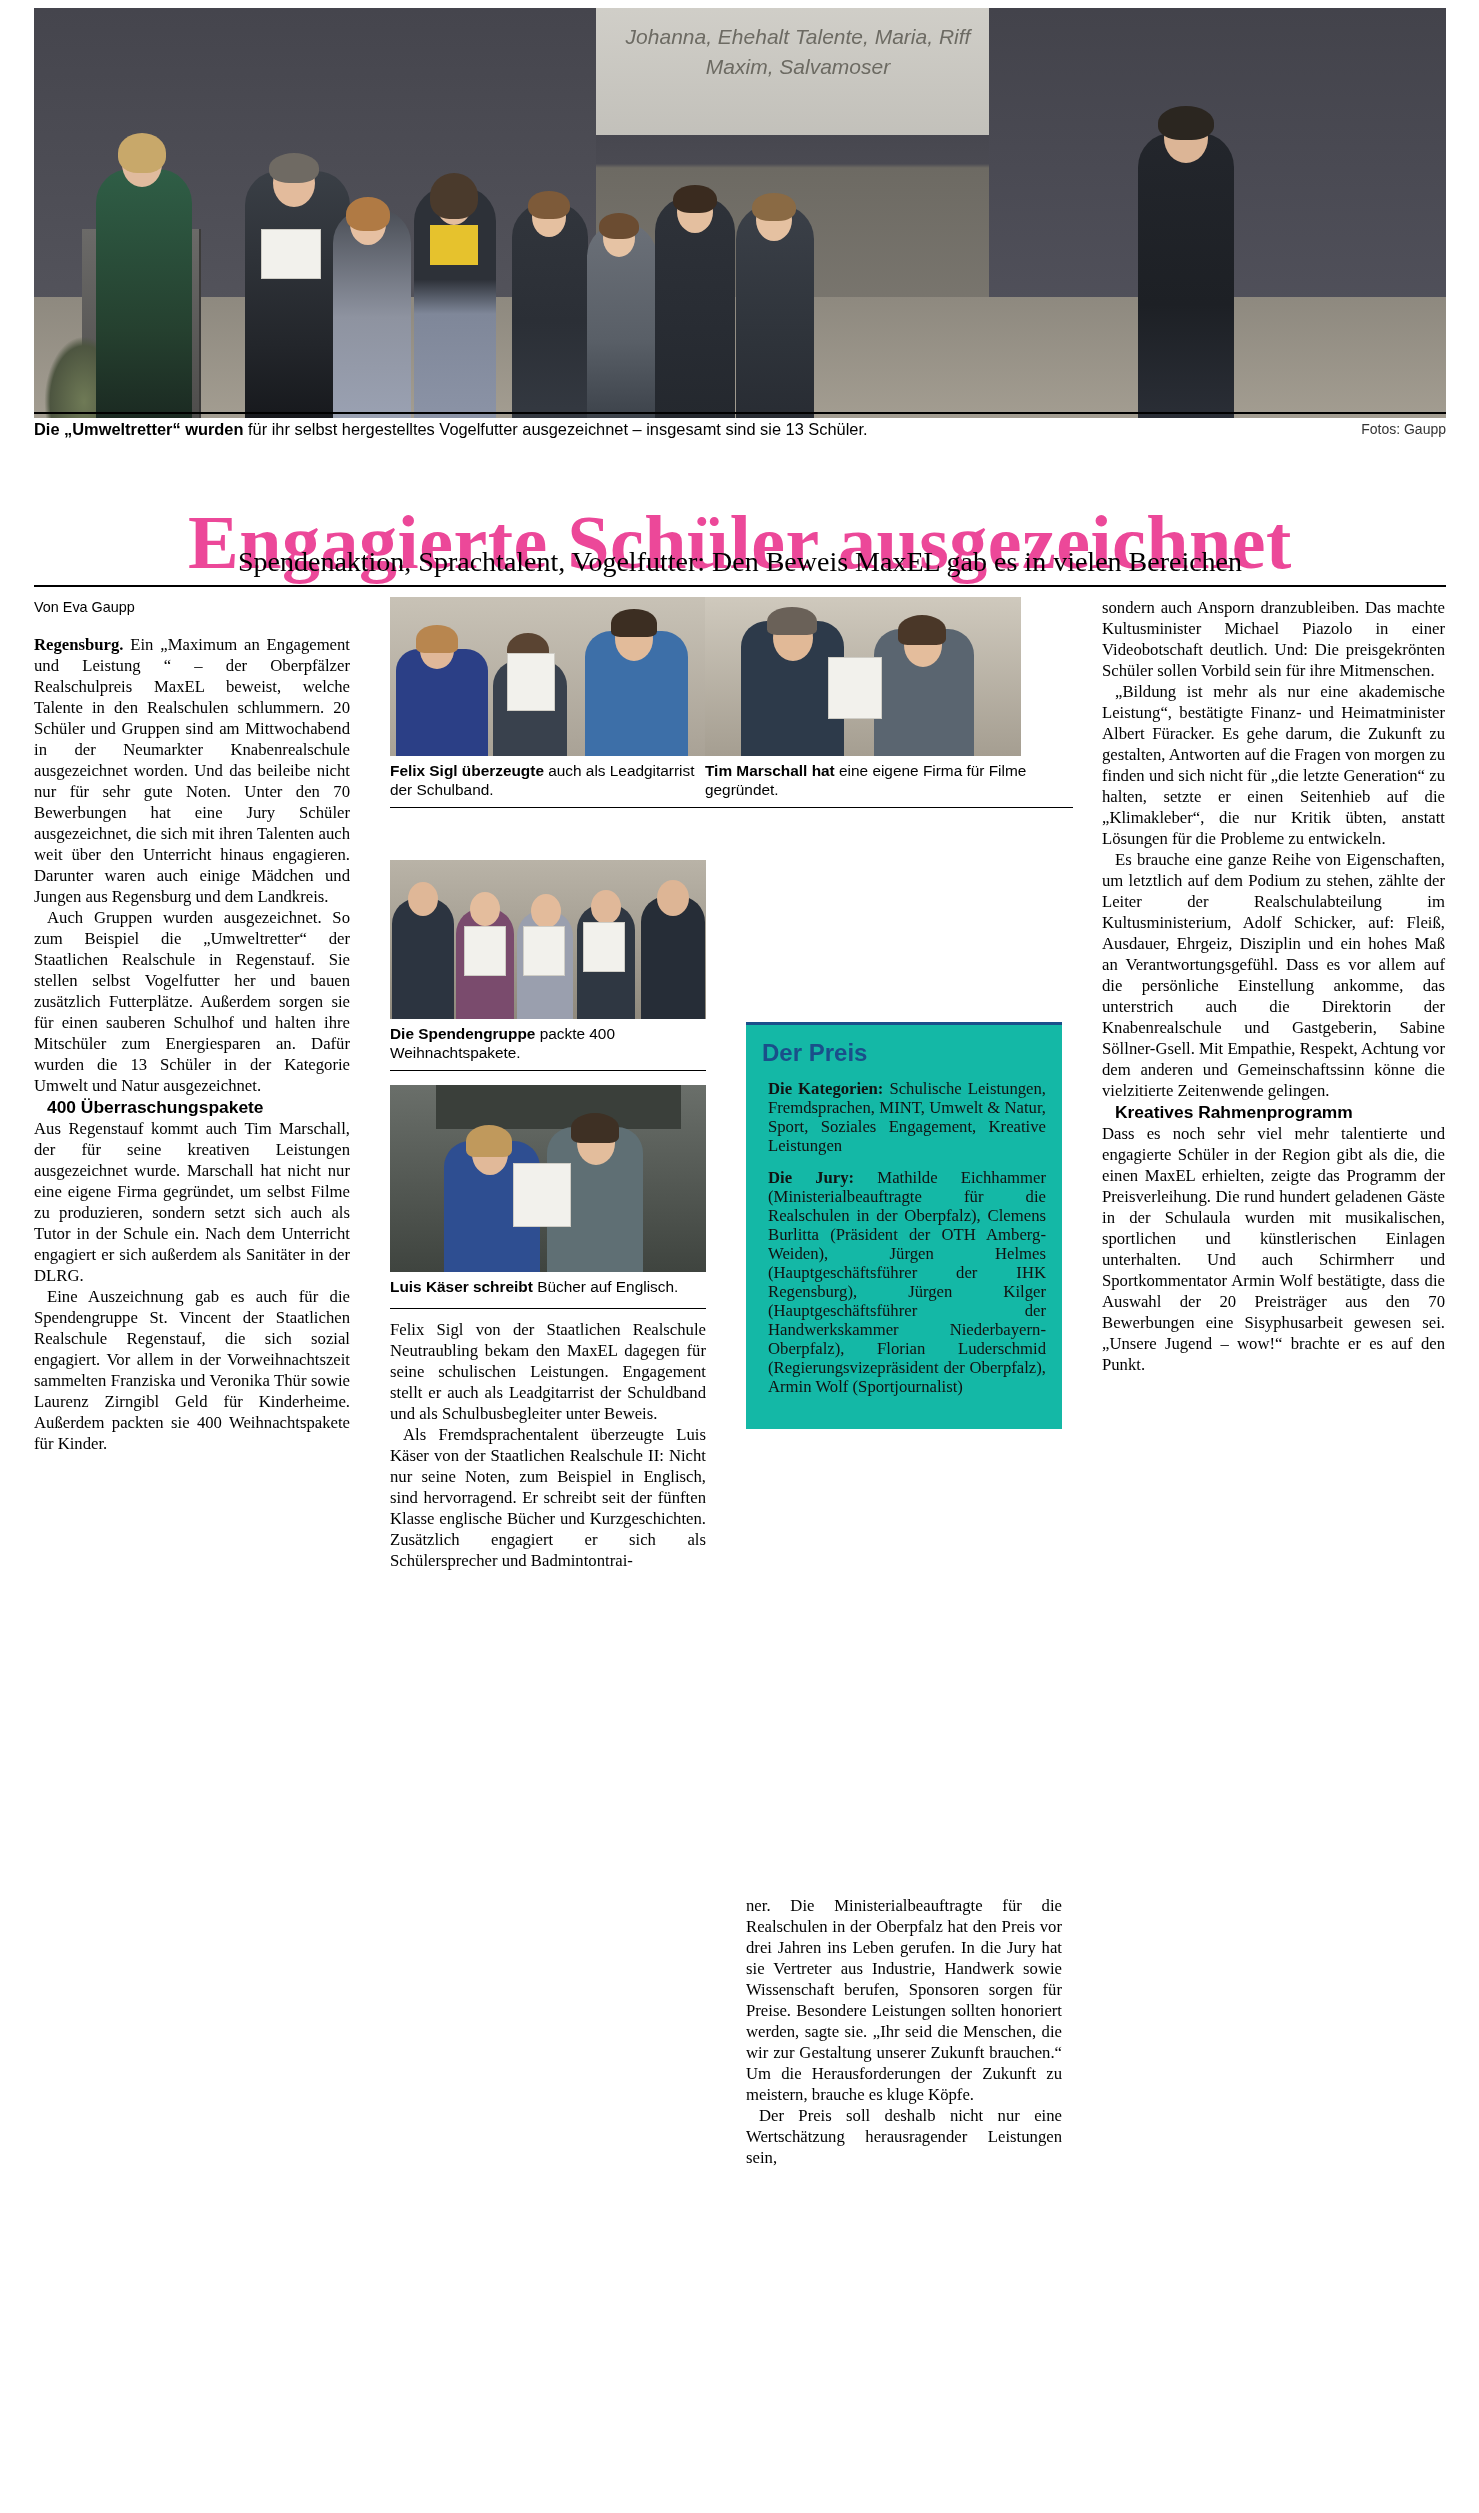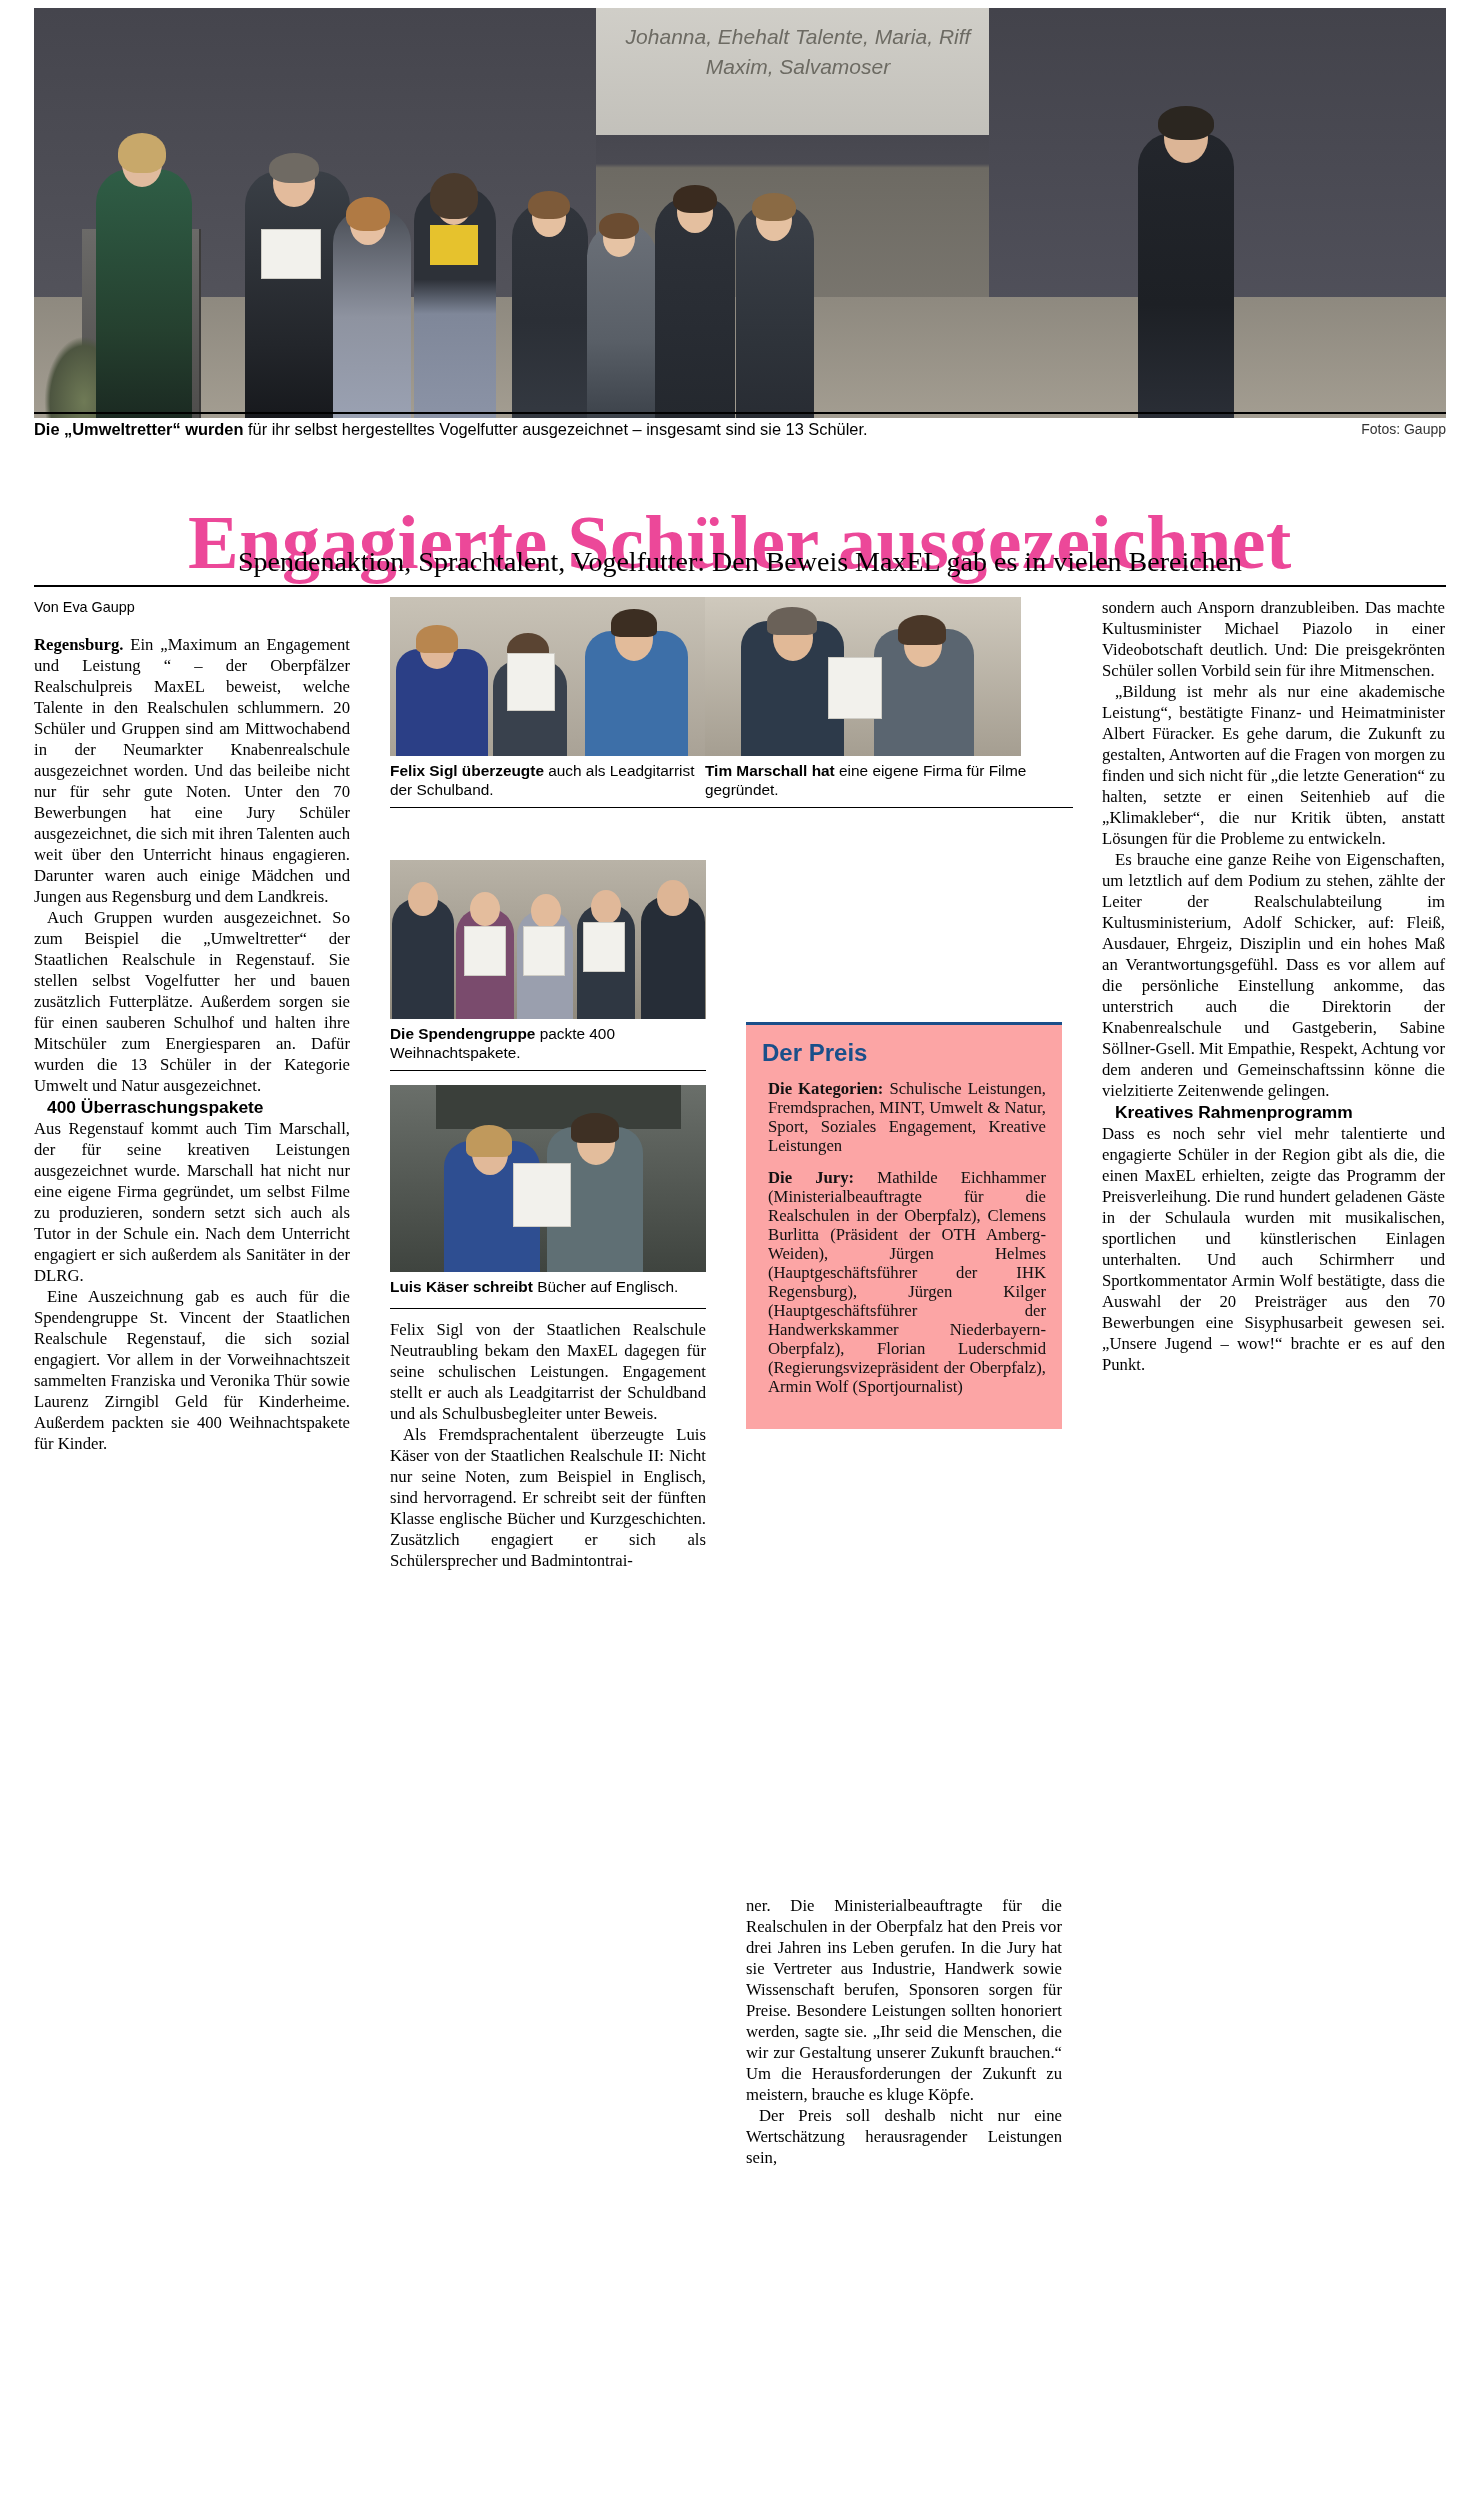--- a/index.html
+++ b/index.html
@@ -235,21 +235,21 @@
   .ip-person { position: absolute; bottom: 0; border-radius: 26px 26px 0 0; }
   .ip-head { position: absolute; border-radius: 50%; }
   .ip-paper { position: absolute; background: #f2f1ec; border: 1px solid #cfcdc6; }
 
   
   .infobox {
     position: absolute;
     left: 746px;
     top: 1022px;
     width: 316px;
-    background: #fca5a5;
+    background: #14b8a6;
     padding: 14px 16px 20px 16px;
     box-sizing: border-box;
     border-top: 3px solid #1a4f8a;
   }
   .infobox h3 {
     margin: 0 0 12px 0;
     font-family: "Liberation Sans", sans-serif;
     font-size: 24px;
     color: #1a4f8a;
     font-weight: bold;

